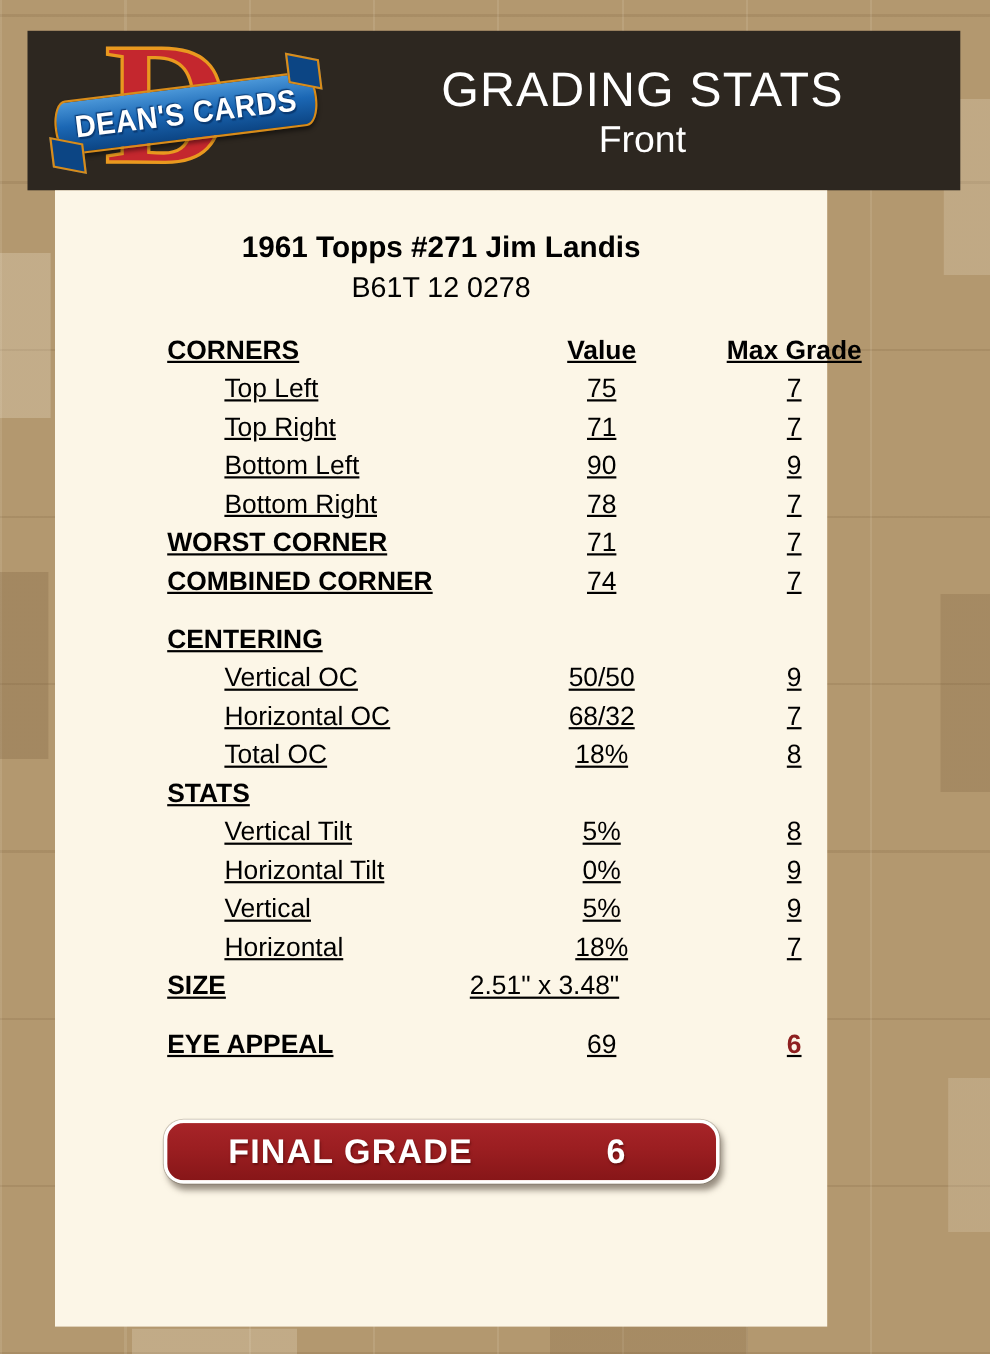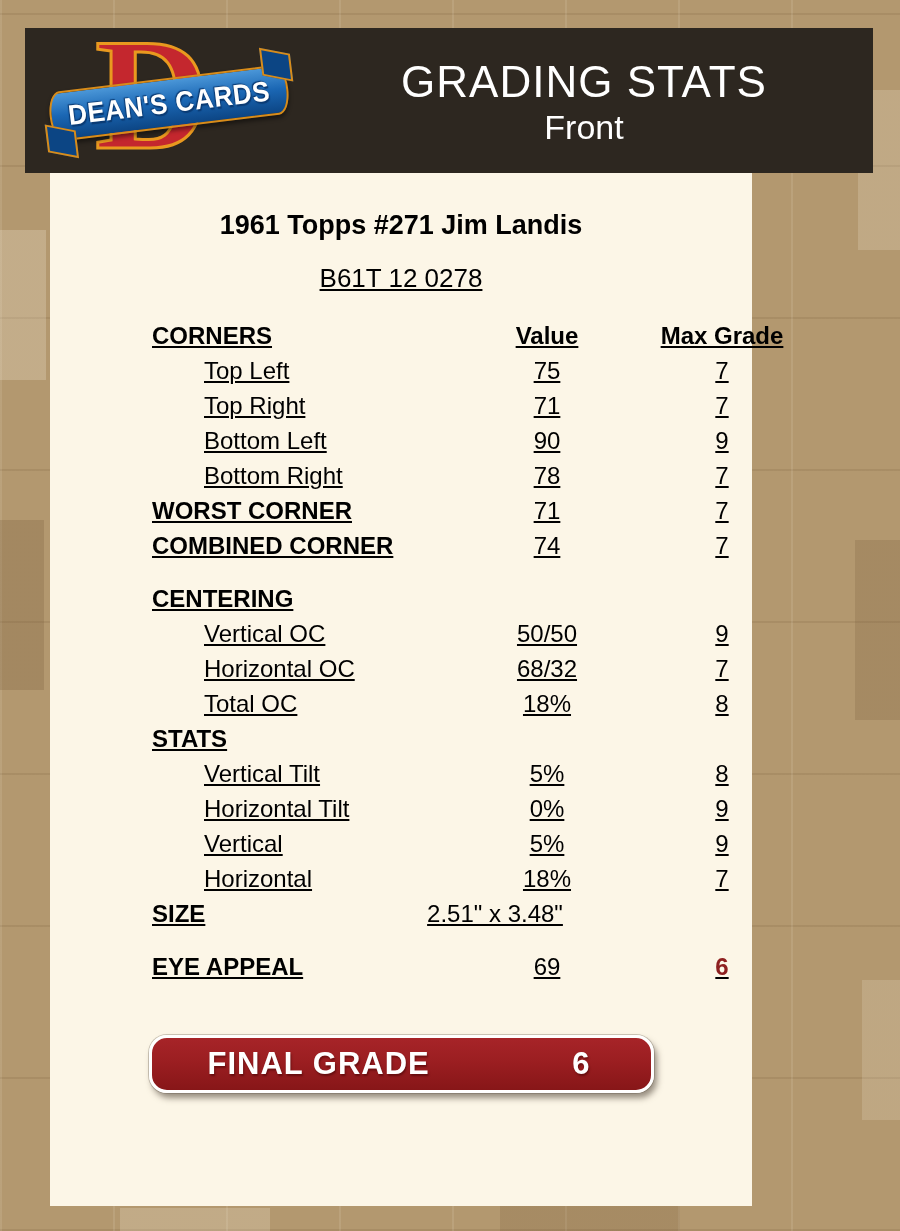--- a/index.html
+++ b/index.html
@@ -72,21 +72,21 @@
   .header-title { font-size:44px; letter-spacing:1px; line-height:1.15; }
   .header-subtitle { font-size:34px; line-height:1.2; }
 
   
   .content {
     position:absolute; left:50px; top:173px; width:702px; height:1033px;
     background:#fcf6e7;
     color:#000;
   }
   .card-title { margin-top:37px; text-align:center; font-size:27px; font-weight:bold; }
-  .card-serial { margin-top:22px; text-align:center; font-size:26px;text-decoration:underline; }
+  .card-serial { margin-top:5px; text-align:center; font-size:26px; }
 
   .stats { margin-top:24px;text-decoration:underline; }
   .row {
     height:35px;
     display:grid;
     grid-template-columns:300px 190px 160px;
     padding-left:102px;
     align-items:center;
     font-size:24px;
   }
@@ -100,21 +100,21 @@
 
   
   .final-grade {
     width:505px; height:58px;
     margin:51px auto 0 auto;
     background:linear-gradient(180deg,#a72428 0%, #9b1e21 45%, #871618 100%);
     border:3px solid #ffffff;
     border-radius:18px;
     box-shadow:3px 5px 6px rgba(95,85,72,0.65), 0 0 0 1px rgba(160,150,135,0.5);
     display:flex; align-items:center; justify-content:space-between;
-    padding:0 61px 0 56px;
+    padding:0 82px 0 56px;
     color:#ffffff; font-weight:bold; font-size:31px;
     cursor:pointer;
   }
   .final-grade .fg-label { letter-spacing:1px; text-shadow:1px 2px 2px rgba(60,0,0,0.5); }
   .final-grade .fg-value { text-shadow:1px 2px 2px rgba(60,0,0,0.5); }
 </style>
 </head>
 <body>
 
 <div class="header">

